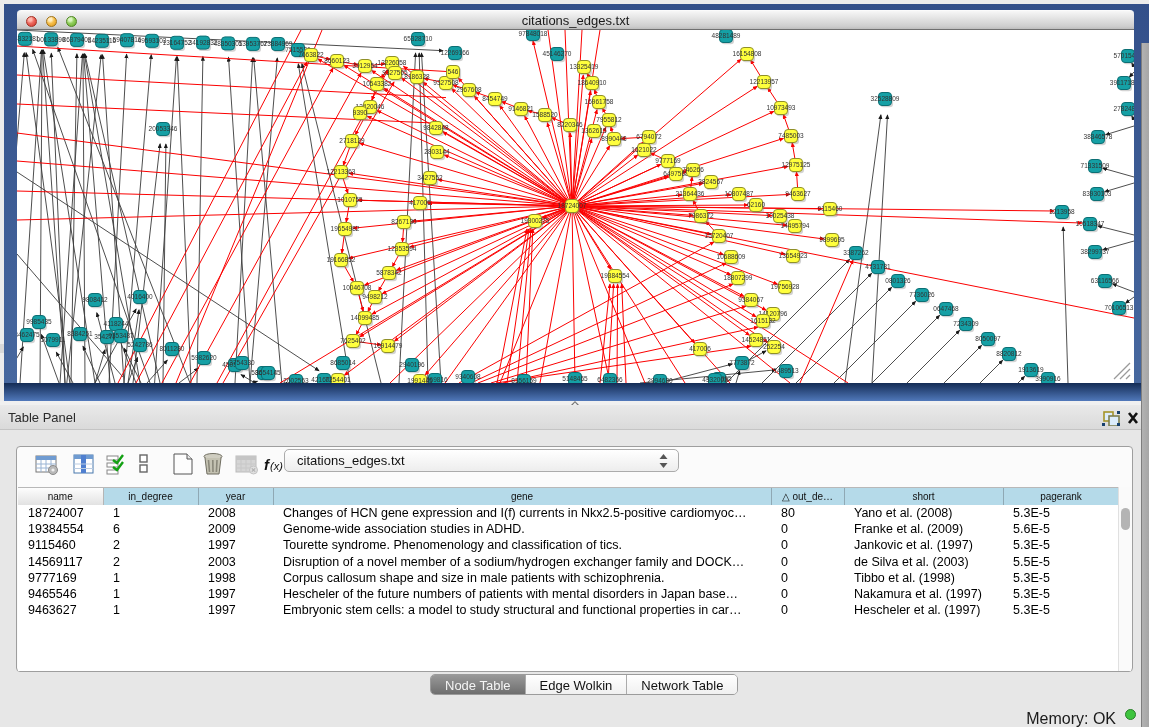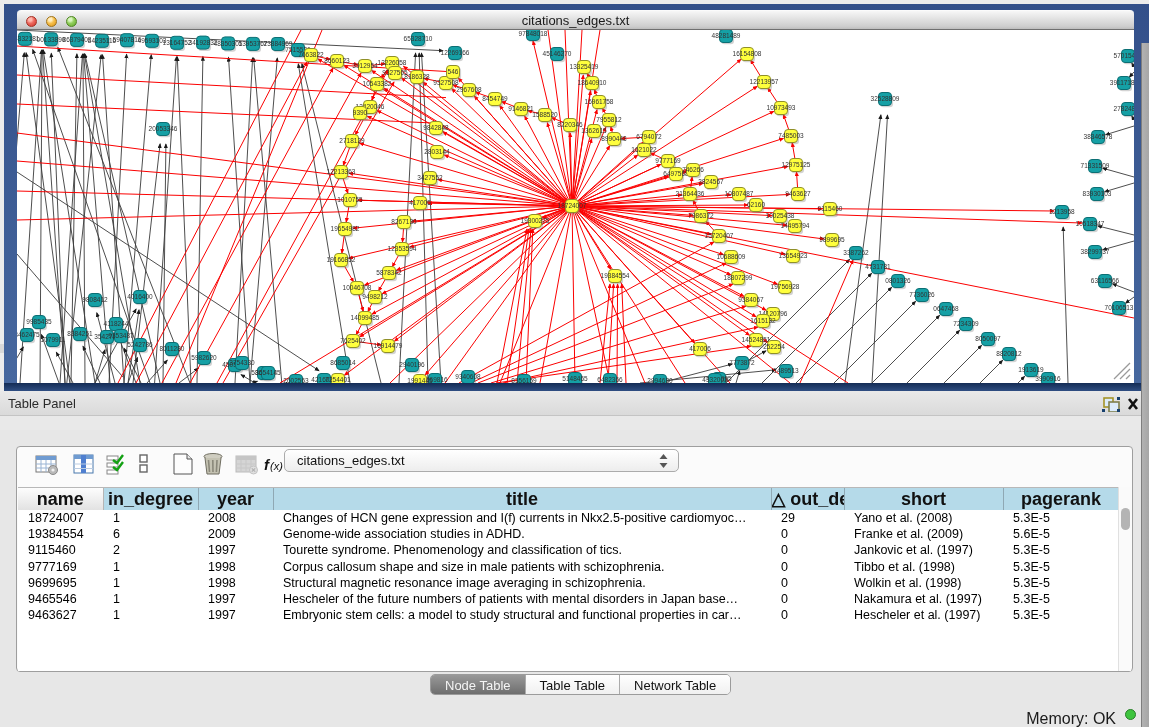--- a/index.html
+++ b/index.html
@@ -9,28 +9,28 @@
 #splitter{position:absolute;left:0;top:401px;width:1149px;height:4px;background:#f0f0f0}
 #caret{position:absolute;left:571px;top:401px;width:8px;height:4px;clip-path:polygon(50% 0,100% 100%,78% 100%,50% 35%,22% 100%,0 100%);background:#777}
 #win{position:absolute;left:17px;top:10px;width:1117px;height:373px}
 #titlebar{position:absolute;left:0;top:0;width:1117px;height:20px;background:linear-gradient(#f7f7f7,#cecece 85%,#bdbdbd);border-bottom:1px solid #707070;border-top:1px solid #fbfbfb;border-radius:4px 4px 0 0}
 #title{position:absolute;width:100%;text-align:center;top:2px;font-size:13px;color:#1a1a1a}
 .light{position:absolute;top:5px;width:11px;height:11px;border-radius:50%}
 #lr{left:9px;background:radial-gradient(circle at 35% 28%,#ffb8ae 0 18%,#ee6a5f 45%,#d03c30 90%);border:1px solid #a52f23}
 #ly{left:29px;background:radial-gradient(circle at 35% 28%,#ffeec0 0 18%,#f7c04c 45%,#df9b22 90%);border:1px solid #9f7218}
 #lg{left:49px;background:radial-gradient(circle at 35% 28%,#d8f5c0 0 18%,#92cf5c 45%,#6aae33 90%);border:1px solid #4e8422}
 .canvas{position:absolute;left:0;top:20px;background:#fff}
-#tp-bar{position:absolute;left:0;top:391px;width:1149px;height:25px;background:linear-gradient(#e9e9e9,#dadada);border-bottom:1px solid #c4c4c4}
+#tp-bar{position:absolute;left:0;top:405px;width:1149px;height:25px;background:linear-gradient(#e9e9e9,#dadada);border-bottom:1px solid #c4c4c4}
 #tp-title{position:absolute;left:8px;top:5px;font-size:13px;color:#2b2b2b}
 #panel{position:absolute;left:0;top:430px;width:1149px;height:297px;background:#e7e7e7}
 #container{position:absolute;left:16px;top:16px;width:1117px;height:226px;background:#fbfbfb;border:1px solid #9e9e9e;border-radius:4px}
 #ddown{position:absolute;left:267px;top:2px;width:395px;height:23px;background:linear-gradient(#ffffff,#ededed);border:1px solid #ababab;border-radius:5px;font-size:13px;color:#111;line-height:21px;padding-left:12px}
 #tablewrap{position:absolute;left:1px;top:40px;width:1103px;height:184px;background:#fff;border-top:1px solid #b8b8b8;overflow:hidden}
 table{border-collapse:collapse;table-layout:fixed;width:1077px;font-size:12.5px}
-th{height:17px;background:#b5dae9;border-right:1px solid #8fa8b4;font-weight:bold;font-size:18px;color:#111;overflow:hidden;white-space:nowrap}
+th{height:17px;background:#b5dae9;border-right:1px solid #8fa8b4;font-weight:normal;font-size:10px;color:#111;overflow:hidden;white-space:nowrap}
 th.c0{background:linear-gradient(#fdfdfd,#e2e2e2);border-right:1px solid #b5b5b5}
 td{height:16.2px;padding:0 0 0 10px;overflow:hidden;white-space:nowrap;color:#000}
 .c0{width:85px}.c1{width:95px}.c2{width:75px}.c3{width:498px}.c4{width:73px}.c5{width:159px}.c6{width:116px}
 #vscroll{position:absolute;right:1px;top:40px;width:13px;height:184px;background:#fafafa;border-left:1px solid #e0e0e0}
 #thumb{position:absolute;left:2px;top:21px;width:9px;height:22px;background:#b4b4b4;border-radius:5px}
 #tabs{position:absolute;left:430px;top:244px;height:21px;display:flex;border:1px solid #9b9b9b;border-radius:5px;overflow:hidden;font-size:13px}
 .tab{padding:2px 14px 0;background:linear-gradient(#ffffff,#f0f0f0);color:#111;border-right:1px solid #ababab;line-height:18px}
 .tab.sel{background:linear-gradient(#999999,#6e6e6e);color:#f5f5f5}
 .tab:last-child{border-right:none}
 #mem{position:absolute;right:33px;top:280px;font-size:16px;color:#1a1a1a}
@@ -827,31 +827,31 @@
           <path d="M4.5 0 L8.5 5 L0.5 5 z" fill="#555"></path>
           <path d="M4.5 14 L8.5 9 L0.5 9 z" fill="#555"></path>
         </svg></div>
     <div id="tablewrap">
       <table>
         <tbody>
             <tr>
               <th class="c0">name</th>
               <th class="c1">in_degree</th>
               <th class="c2">year</th>
-              <th class="c3">title</th>
+              <th class="c3">gene</th>
               <th class="c4">△ out_de…</th>
               <th class="c5">short</th>
               <th class="c6">pagerank</th>
             </tr>
 <tr>
               <td class="c0">18724007</td>
               <td class="c1">1</td>
               <td class="c2">2008</td>
               <td class="c3">Changes of HCN gene expression and I(f) currents in Nkx2.5-positive cardiomyoc…</td>
-              <td class="c4">29</td>
+              <td class="c4">80</td>
               <td class="c5">Yano et al. (2008)</td>
               <td class="c6">5.3E-5</td>
             </tr>
 <tr>
               <td class="c0">19384554</td>
               <td class="c1">6</td>
               <td class="c2">2009</td>
               <td class="c3">Genome-wide association studies in ADHD.</td>
               <td class="c4">0</td>
               <td class="c5">Franke et al. (2009)</td>
@@ -860,35 +860,35 @@
 <tr>
               <td class="c0">9115460</td>
               <td class="c1">2</td>
               <td class="c2">1997</td>
               <td class="c3">Tourette syndrome. Phenomenology and classification of tics.</td>
               <td class="c4">0</td>
               <td class="c5">Jankovic et al. (1997)</td>
               <td class="c6">5.3E-5</td>
             </tr>
 <tr>
+              <td class="c0">14569117</td>
+              <td class="c1">2</td>
+              <td class="c2">2003</td>
+              <td class="c3">Disruption of a novel member of a sodium/hydrogen exchanger family and DOCK…</td>
+              <td class="c4">0</td>
+              <td class="c5">de Silva et al. (2003)</td>
+              <td class="c6">5.5E-5</td>
+            </tr>
+<tr>
               <td class="c0">9777169</td>
               <td class="c1">1</td>
               <td class="c2">1998</td>
               <td class="c3">Corpus callosum shape and size in male patients with schizophrenia.</td>
               <td class="c4">0</td>
               <td class="c5">Tibbo et al. (1998)</td>
-              <td class="c6">5.3E-5</td>
-            </tr>
-<tr>
-              <td class="c0">9699695</td>
-              <td class="c1">1</td>
-              <td class="c2">1998</td>
-              <td class="c3">Structural magnetic resonance image averaging in schizophrenia.</td>
-              <td class="c4">0</td>
-              <td class="c5">Wolkin et al. (1998)</td>
               <td class="c6">5.3E-5</td>
             </tr>
 <tr>
               <td class="c0">9465546</td>
               <td class="c1">1</td>
               <td class="c2">1997</td>
               <td class="c3">Hescheler of the future numbers of patients with mental disorders in Japan base…</td>
               <td class="c4">0</td>
               <td class="c5">Nakamura et al. (1997)</td>
               <td class="c6">5.3E-5</td>
@@ -904,19 +904,19 @@
             </tr>
       </tbody>
         </table>
     </div>
     <div id="vscroll">
         <div id="thumb"></div>
       </div>
   </div>
   <div id="tabs">
       <div class="tab sel">Node Table</div>
-      <div class="tab">Table Table</div>
+      <div class="tab">Edge Wolkin</div>
       <div class="tab">Network Table</div>
     </div>
   <div id="mem">Memory: OK</div>
     <div id="memdot"></div>
 </div>
 <div id="rstrip"></div>
 
 </body></html>

